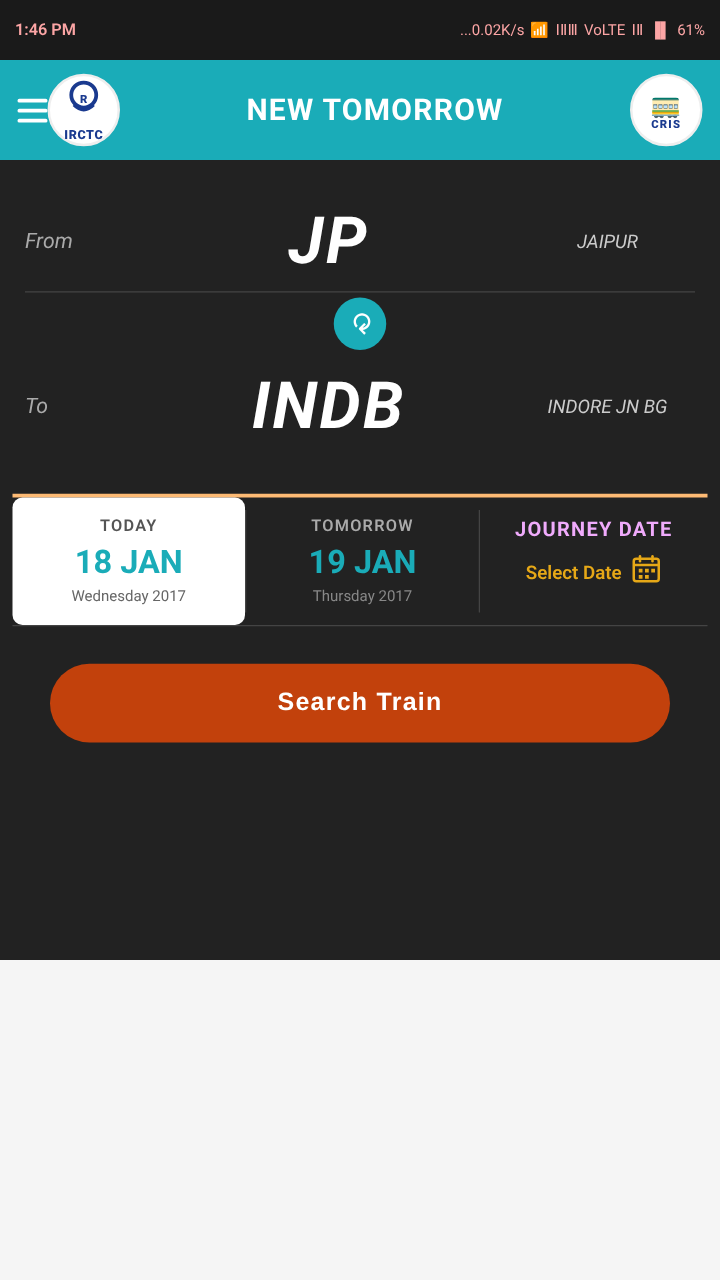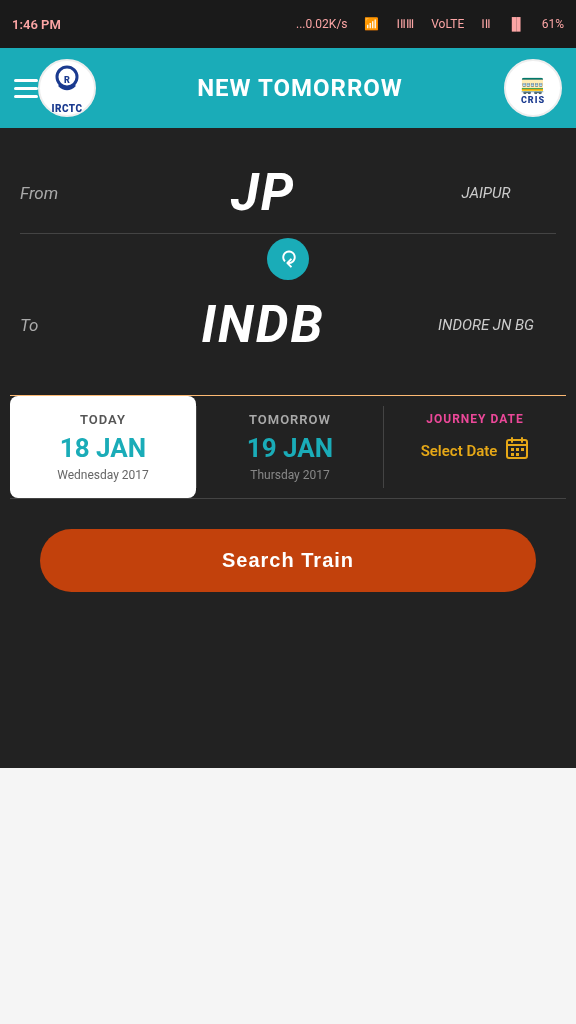--- a/index.html
+++ b/index.html
@@ -17,21 +17,21 @@
       background: #1a1a1a;
       color: #fca5a5;
       display: flex;
       justify-content: space-between;
       align-items: center;
       padding: 6px 12px;
       font-size: 13px;
       height: 48px;
     }
     .status-left { font-weight: 600; }
-    .status-right { display: flex; align-items: center; gap: 17px; font-size: 12px; }
+    .status-right { display: flex; align-items: center; gap: 5px; font-size: 12px; }
 
     
     .header {
       background: #1aacb8;
       display: flex;
       align-items: center;
       justify-content: space-between;
       padding: 10px 14px;
       height: 80px;
     }
@@ -128,21 +128,21 @@
       border: none;
     }
     .swap-icon {
       color: #fff; font-size: 22px; transform: rotate(90deg);
     }
 
     
     .date-section {
       display: flex;
       margin: 20px 10px 0;
-      border-top: 1px solid #fdba74;
+      border-top: 3px solid #fdba74;
       border-bottom: 1px solid #444;
     }
     .date-card {
       flex: 1;
       padding: 16px 12px;
       cursor: pointer;
       background: transparent;
       border: none;
       text-align: center;
       position: relative;
@@ -177,23 +177,23 @@
       background: #444;
       margin: 10px 0;
     }
     .journey-date-card {
       flex: 1;
       padding: 16px 10px;
       cursor: pointer;
       text-align: center;
     }
     .journey-date-label {
-      font-size: 12px;
+      font-size: 16px;
       font-weight: 700;
-      color: #ec4899;
+      color: #f0abfc;
       letter-spacing: 1px;
       margin-bottom: 10px;
     }
     .journey-date-select {
       display: flex;
       align-items: center;
       justify-content: center;
       gap: 8px;
     }
     .select-date-text {

